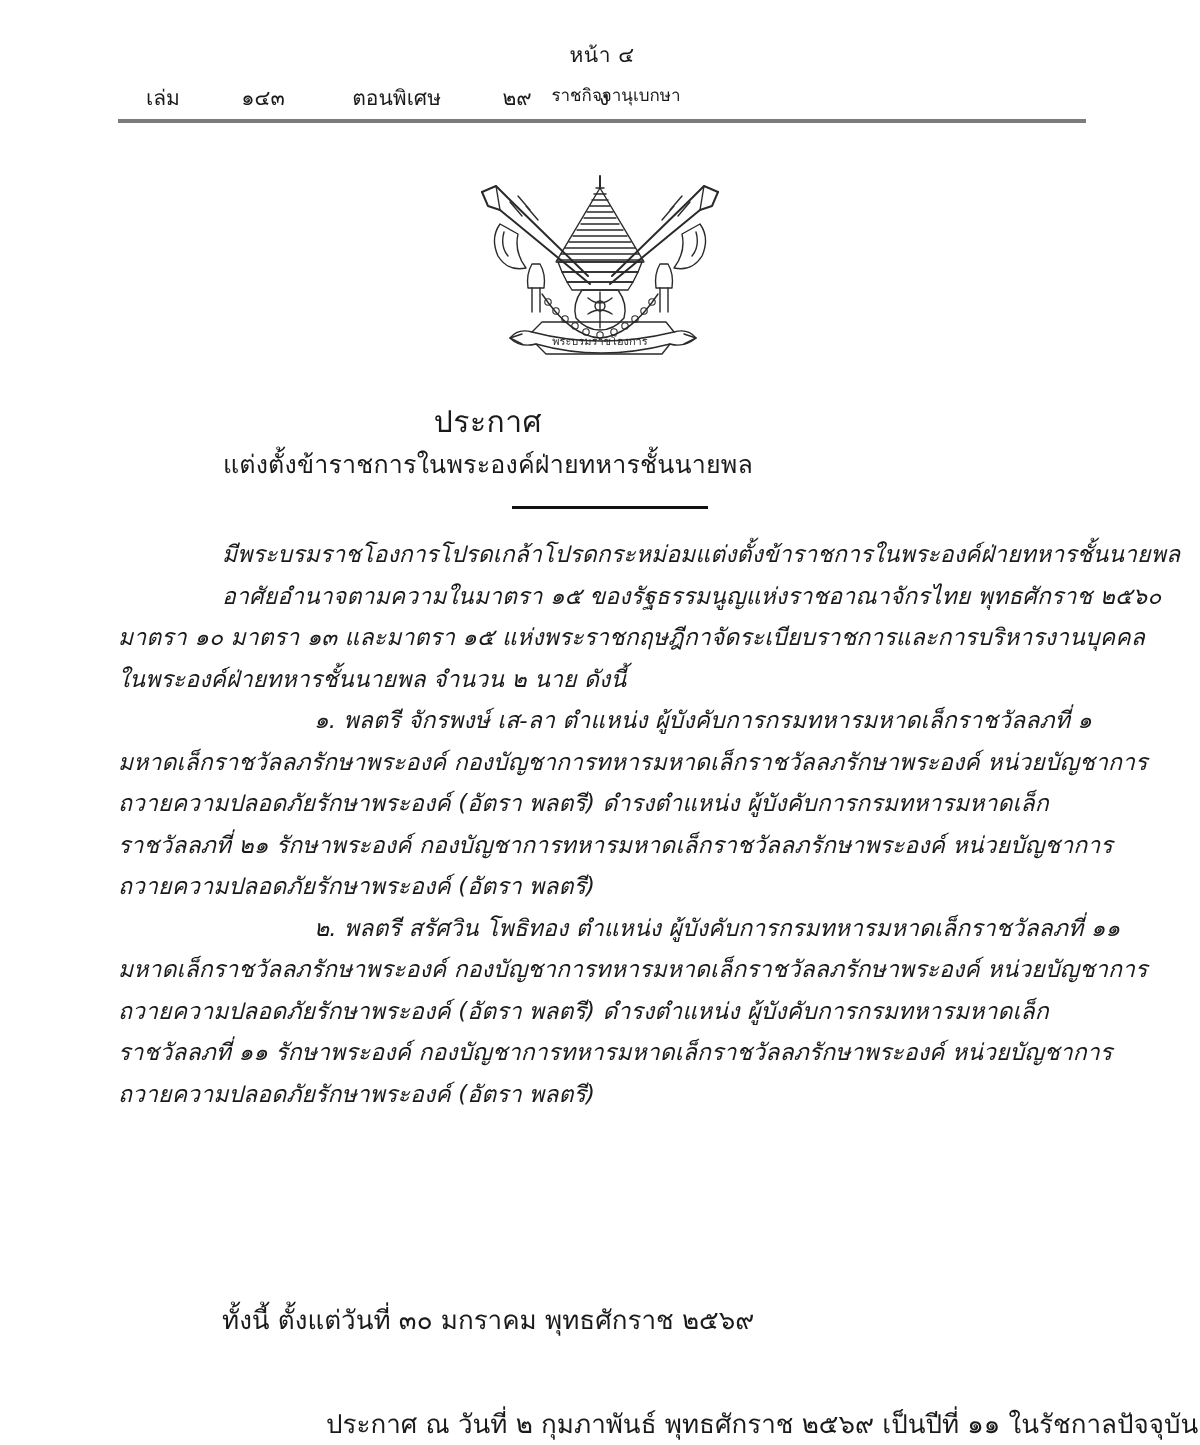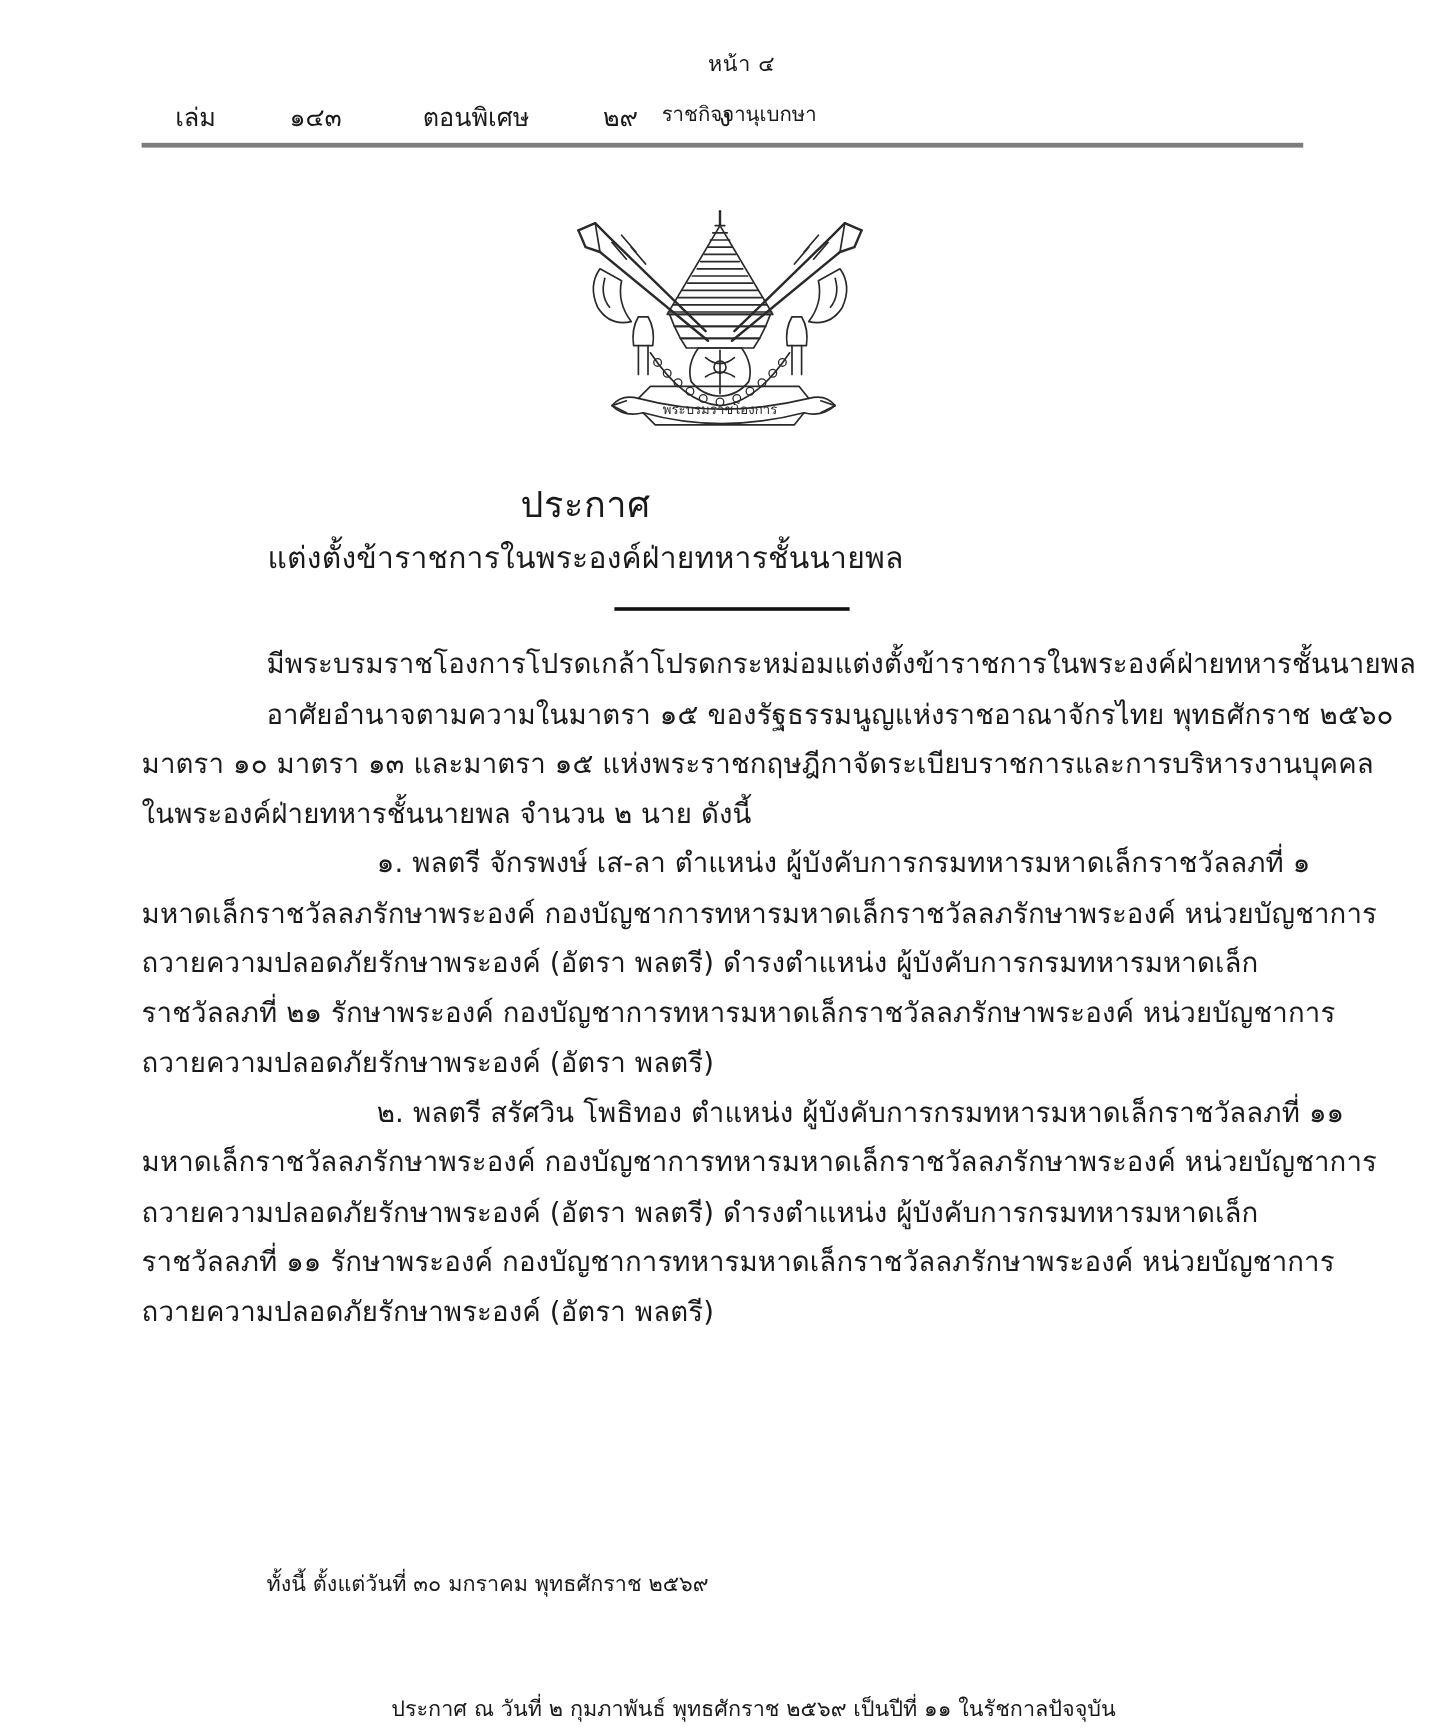--- a/index.html
+++ b/index.html
@@ -29,25 +29,25 @@
   .masthead {
     position: absolute;
     left: 118px;
     top: 38px;
     width: 968px;
     height: 86px;
   }
 
   .masthead-pageno {
     position: absolute;
-    left: 16px;
+    left: 0;
     top: 0;
     width: 968px;
     text-align: center;
-    font-size: 18px;
+    font-size: 21px;
     letter-spacing: 0.5px;
     white-space: nowrap;
   }
 
   .masthead-row {
     position: absolute;
     left: 0;
     top: 43px;
     width: 968px;
     height: 34px;
@@ -137,20 +137,21 @@
     height: 3px;
     background: #111111;
   }
 
   
   .body-block {
     position: absolute;
     left: 118px;
     top: 534px;
     width: 968px;
+    font-style: italic;
   }
 
   .para {
     margin: 0;
     padding: 0;
   }
 
   .line {
     font-size: 23px;
     line-height: 41.5px;
@@ -162,21 +163,21 @@
   .line.indent-2 { padding-left: 196px; }
 
   .closing-block {
     position: absolute;
     left: 118px;
     top: 1300px;
     width: 968px;
   }
 
   .closing-line {
-    font-size: 18px;
+    font-size: 26px;
     line-height: 41.5px;
     white-space: nowrap;
   }
 
   .closing-line.indent-1 { padding-left: 104px; }
   .closing-line.indent-final { padding-left: 208px; }
 
   .closing-gap { height: 62px; }
 </style>
 </head>

